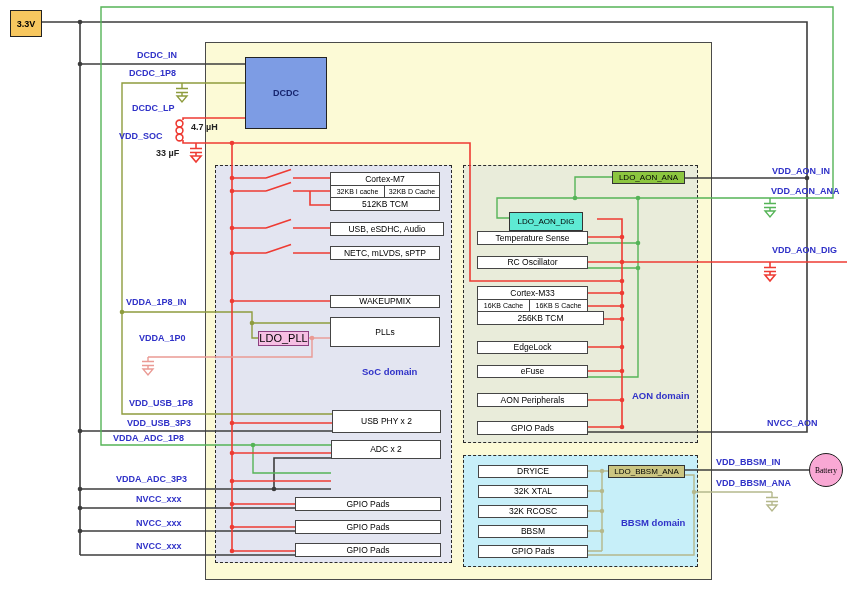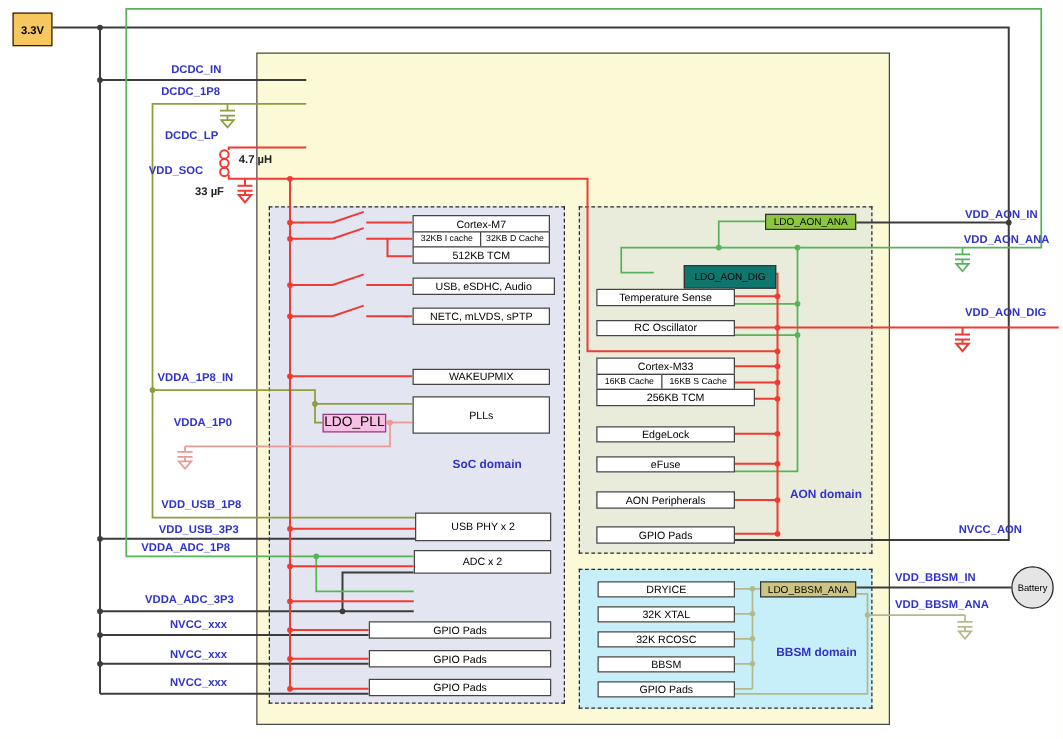--- a/index.html
+++ b/index.html
@@ -33,22 +33,22 @@
   .pin{position:absolute;font-size:9px;font-weight:bold;color:var(--label_blue);white-space:nowrap;}
   .passive-label{position:absolute;font-size:9px;font-weight:bold;color:#222;white-space:nowrap;}
   .domain-label{position:absolute;font-size:9.5px;font-weight:bold;color:var(--label_blue);white-space:nowrap;}
   #supply-3v3{position:absolute;left:10px;top:10px;width:30px;height:25px;background:#f7c75f;
       border:1.5px solid #222;display:flex;align-items:center;justify-content:center;
       font-size:9px;font-weight:bold;color:#000;}
   #dcdc-block{position:absolute;left:245px;top:57px;width:80px;height:70px;background:#7d9ce4;
       border:1.4px solid #222;display:flex;align-items:center;justify-content:center;
       font-size:9px;font-weight:bold;color:#16246e;}
   #battery{position:absolute;left:809px;top:453px;width:34px;height:34px;border-radius:50%;
-      background:#e5e5e5;border:1.4px solid #222;display:flex;align-items:center;justify-content:center;
-      font-size:7.5px;color:#000;box-sizing:border-box;}
+      background:#f9a8d4;border:1.4px solid #222;display:flex;align-items:center;justify-content:center;
+      font-size:7.5px;color:#000;box-sizing:border-box;font-family:Liberation Serif, serif;}
 </style>
 </head>
 <body>
 
 <div id="stage">
 
   <div class="shell" id="chip"></div>
   <div class="shell" id="soc-domain"></div>
   <div class="shell" id="aon-domain"></div>
   <div class="shell" id="bbsm-domain"></div>
@@ -176,38 +176,39 @@
       <circle class="dp" cx="602" cy="471" r="2.2"></circle>
         <circle class="dp" cx="602" cy="491" r="2.2"></circle>
       <circle class="dp" cx="602" cy="511" r="2.2"></circle>
         <circle class="dp" cx="602" cy="531" r="2.2"></circle>
       <circle class="dp" cx="694" cy="492" r="2.2"></circle>
     </g>
   </svg>
 
   <div id="supply-3v3">3.3V</div>
   <div id="battery">Battery</div>
+  <div id="dcdc-block">DCDC</div>
 
   <div class="blk" style="left:330px;top:172px;width:110px;height:14px">Cortex-M7</div>
   <div class="blk small" style="left:330px;top:185px;width:55px;height:13px">32KB I cache</div>
   <div class="blk small" style="left:384px;top:185px;width:56px;height:13px">32KB D Cache</div>
   <div class="blk" style="left:330px;top:197px;width:110px;height:14px">512KB TCM</div>
   <div class="blk" style="left:330px;top:222px;width:114px;height:14px">USB, eSDHC, Audio</div>
   <div class="blk" style="left:330px;top:246px;width:110px;height:14px">NETC, mLVDS, sPTP</div>
   <div class="blk" style="left:330px;top:295px;width:110px;height:13px">WAKEUPMIX</div>
   <div class="blk" style="left:330px;top:317px;width:110px;height:30px">PLLs</div>
   <div class="blk ldo" style="left:258px;top:331px;width:51px;height:15px;background:#f6bfe3;border-color:#8c3f7f;font-size:11px">LDO_PLL</div>
   <div class="blk" style="left:332px;top:410px;width:109px;height:23px">USB PHY x 2</div>
   <div class="blk" style="left:331px;top:440px;width:110px;height:19px">ADC x 2</div>
   <div class="blk" style="left:295px;top:497px;width:146px;height:14px">GPIO Pads</div>
   <div class="blk" style="left:295px;top:520px;width:146px;height:14px">GPIO Pads</div>
   <div class="blk" style="left:295px;top:543px;width:146px;height:14px">GPIO Pads</div>
 
   <div class="blk ldo" style="left:612px;top:171px;width:73px;height:13px;background:#8cc63f">LDO_AON_ANA</div>
-  <div class="blk ldo" style="left:547px;top:212px;width:74px;height:19px;background:#0f766e">LDO_AON_DIG</div>
+  <div class="blk ldo" style="left:509px;top:212px;width:74px;height:19px;background:#5eead4">LDO_AON_DIG</div>
   <div class="blk" style="left:477px;top:231px;width:111px;height:14px">Temperature Sense</div>
   <div class="blk" style="left:477px;top:256px;width:111px;height:13px">RC Oscillator</div>
   <div class="blk" style="left:477px;top:286px;width:111px;height:14px">Cortex-M33</div>
   <div class="blk small" style="left:477px;top:299px;width:53px;height:13px">16KB Cache</div>
   <div class="blk small" style="left:529px;top:299px;width:59px;height:13px">16KB S Cache</div>
   <div class="blk" style="left:477px;top:311px;width:127px;height:14px">256KB TCM</div>
   <div class="blk" style="left:477px;top:341px;width:111px;height:13px">EdgeLock</div>
   <div class="blk" style="left:477px;top:365px;width:111px;height:13px">eFuse</div>
   <div class="blk" style="left:477px;top:393px;width:111px;height:14px">AON Peripherals</div>
   <div class="blk" style="left:477px;top:421px;width:111px;height:14px">GPIO Pads</div>

